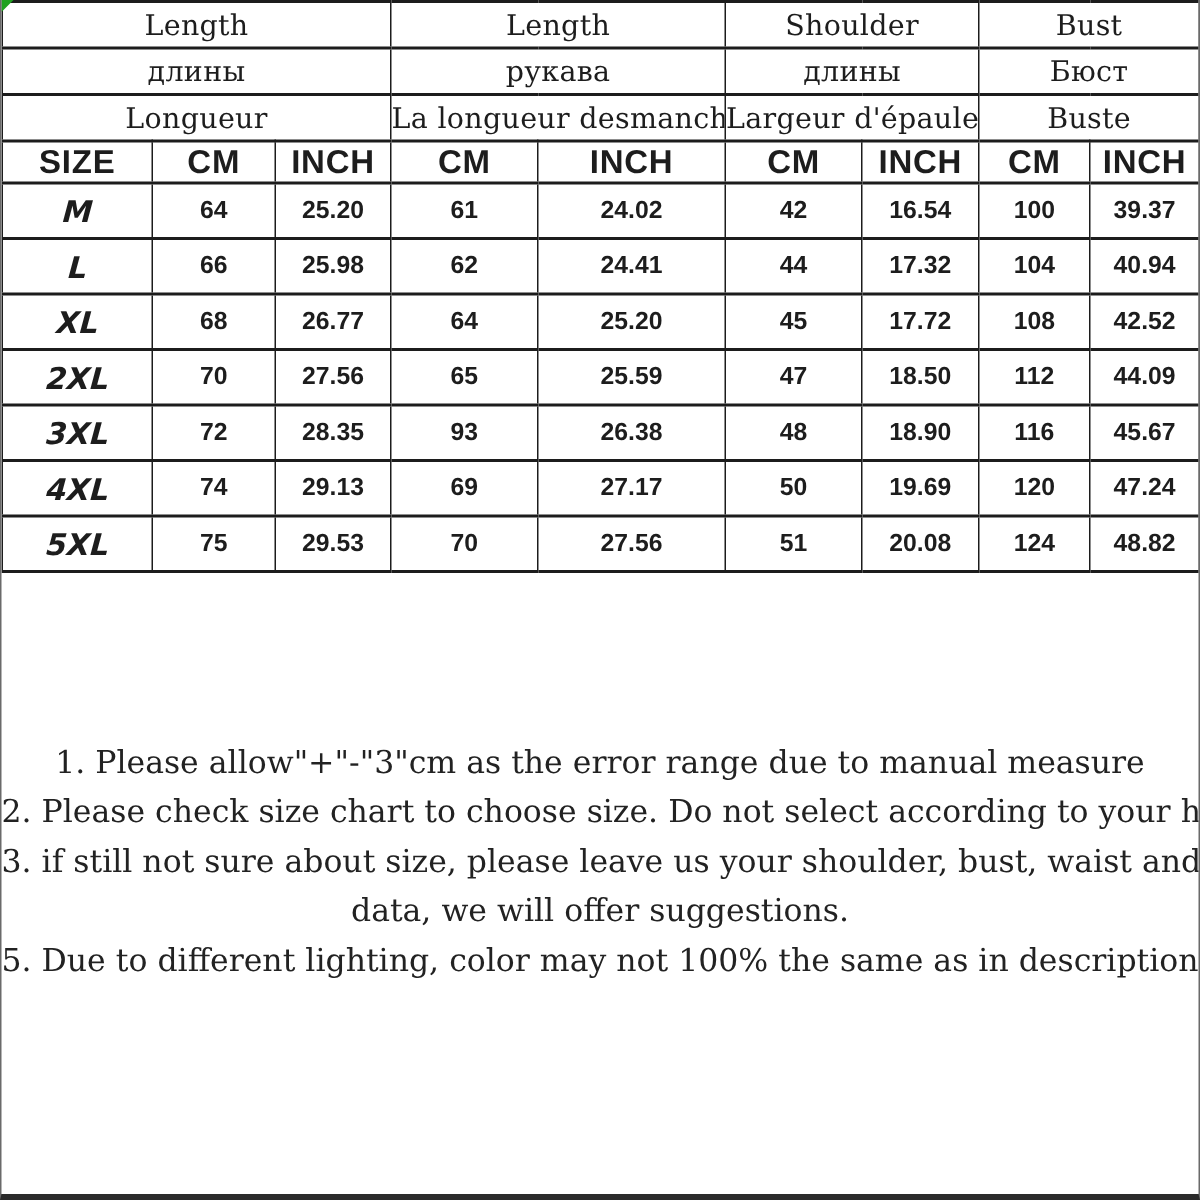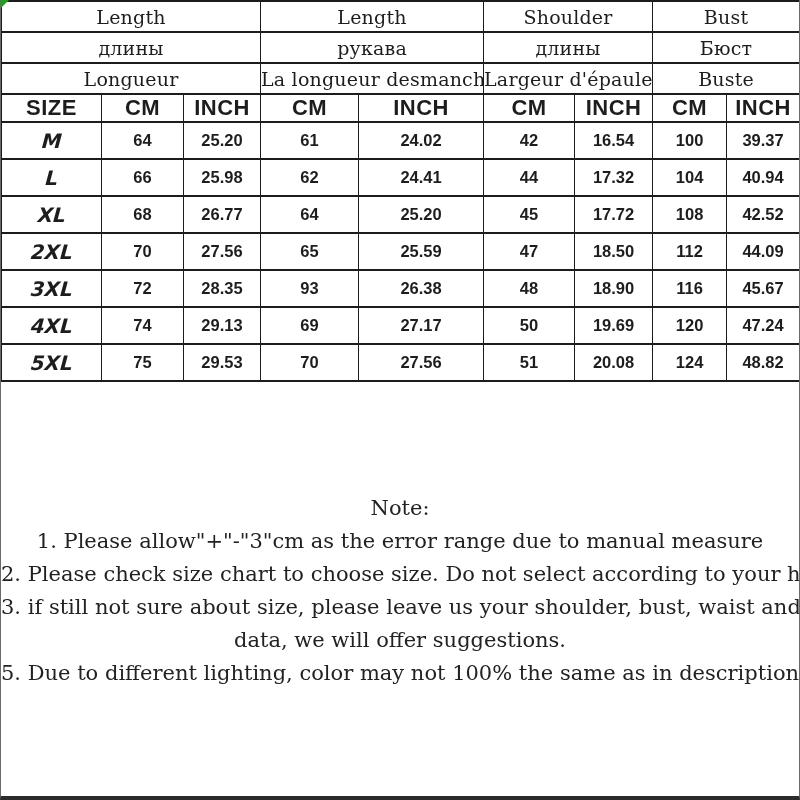--- a/index.html
+++ b/index.html
@@ -211,20 +211,19 @@
           <td>27.56</td>
           <td>51</td>
           <td>20.08</td>
           <td>124</td>
           <td>48.82</td>
         </tr>
       </tbody>
   </table>
 
   <div class="notes">
-    <div class="note-line">Note:</div>
     <div class="note-line">1. Please allow"+"-"3"cm as the error range due to manual measure</div>
     <div class="note-line">2. Please check size chart to choose size. Do not select according to your habit.</div>
     <div class="note-line">3. if still not sure about size, please leave us your shoulder, bust, waist and hip</div>
     <div class="note-line">data, we will offer suggestions.</div>
     <div class="note-line">5. Due to different lighting, color may not 100% the same as in description.</div>
   </div>
 </div>
 
 </body></html>

